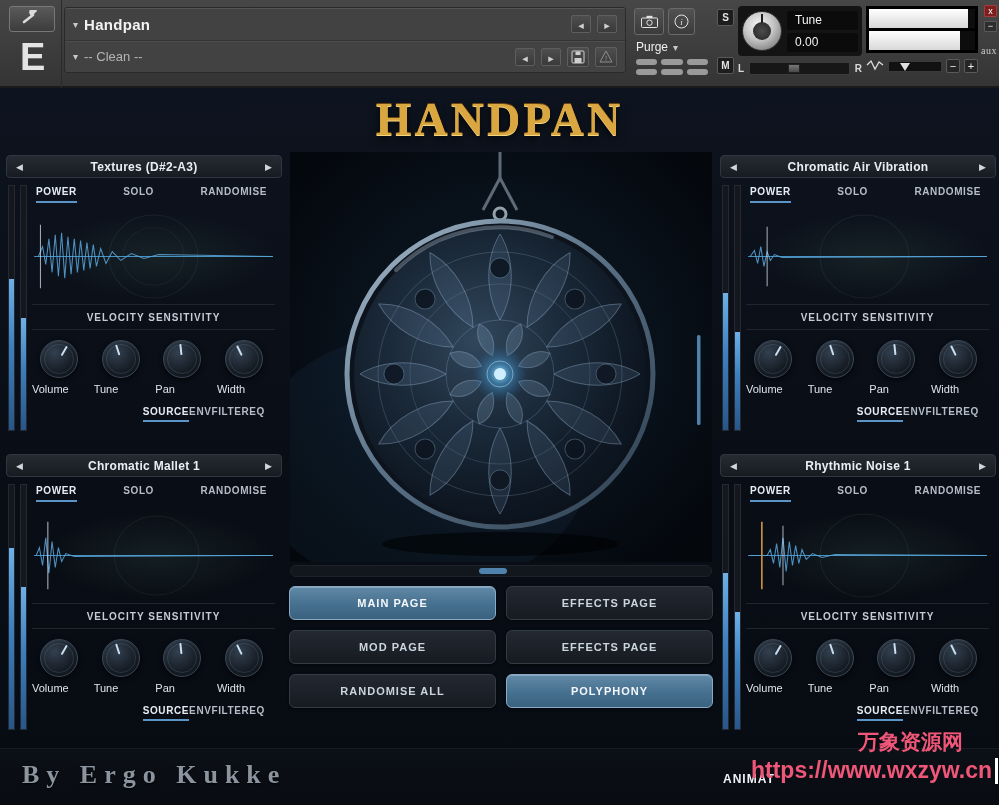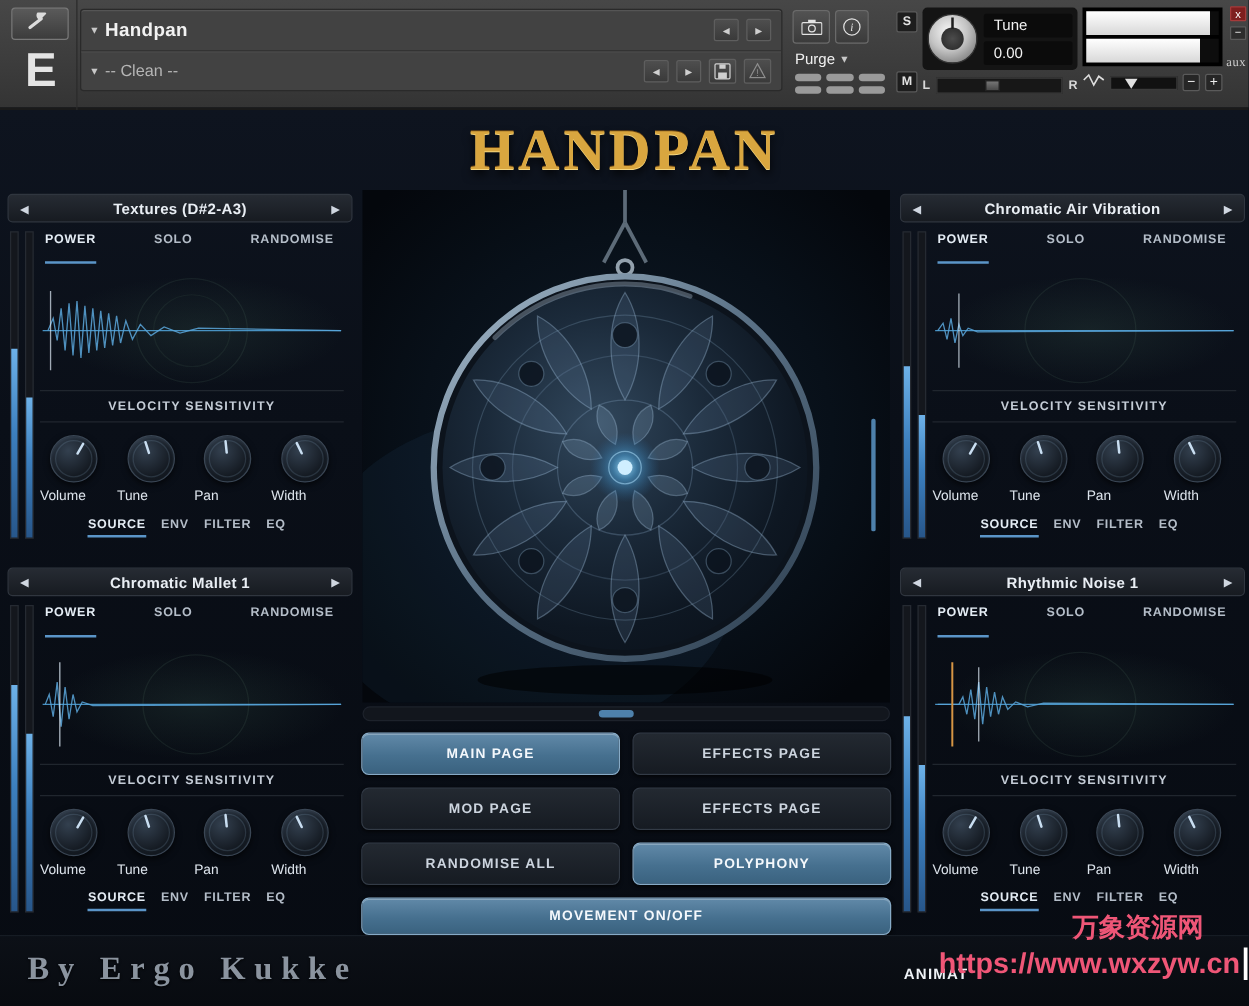--- a/index.html
+++ b/index.html
@@ -149,21 +149,21 @@
   }
   .ph-arrow { color:#cfd6e0; font-size:9px; }
   .ph-title { flex:1; text-align:center; color:#e9eef4; font-size:12px; font-weight:bold; letter-spacing:0.3px; }
   .panel-body { display:flex; margin-top:7px; }
   .meter-col { width:32px; display:flex; gap:5px; padding-left:8px; flex:0 0 32px; }
   .vmeter { width:7px; height:246px; background:#14171d; border:1px solid #252a32; position:relative; }
   .vmeter .fill { position:absolute; bottom:0; left:0; right:0;
     background:linear-gradient(180deg,#6db1e8 0%,#3c7fbe 45%,#27568a 100%); }
   .panel-main { flex:1; padding-right:8px; }
   .chan-btn-row { display:flex; justify-content:space-between; padding:1px 10px 0 4px; }
-  .chan-btn { font-size:10px; font-weight:bold; letter-spacing:0.6px; color:#b4bdc8; padding-bottom:12px; }
+  .chan-btn { font-size:10px; font-weight:bold; letter-spacing:0.6px; color:#b4bdc8; padding-bottom:4px; }
   .chan-btn.on { color:#e4ecf4; border-bottom:2px solid #5b95c8; }
   .waveform {
     height:96px; margin:6px 2px 0 0; position:relative;
     background:radial-gradient(ellipse at 52% 50%, rgba(66,104,88,0.20), rgba(10,14,20,0) 65%);
     border-bottom:1px solid #20262e;
   }
   .waveform svg { width:100%; height:100%; display:block; }
   .vel-label {
     text-align:center; font-size:10px; font-weight:bold; letter-spacing:1px; color:#c4ccd6;
     padding:7px 0 6px; border-bottom:1px solid #20262e; margin-right:2px;
@@ -178,21 +178,21 @@
   }
   .knob::before { content:""; position:absolute; inset:3px; border-radius:50%;
     border:1px solid rgba(140,170,200,0.18); }
   .knob::after { content:""; position:absolute; left:50%; top:3px; width:2px; height:11px;
     margin-left:-1px; background:#c9def1; border-radius:1px; transform-origin:50% 16px; }
   .knob-unit:nth-child(1) .knob::after { transform:rotate(30deg); }
   .knob-unit:nth-child(2) .knob::after { transform:rotate(-18deg); }
   .knob-unit:nth-child(3) .knob::after { transform:rotate(-6deg); }
   .knob-unit:nth-child(4) .knob::after { transform:rotate(-26deg); }
   .knob-label { font-size:11px; color:#dde4ec; margin-top:5px; }
-  .tab-row { display:flex; justify-content:center; padding:11px 12px 0 2px;gap:12px; }
+  .tab-row { display:flex; justify-content:flex-end; padding:11px 12px 0 2px; }
   .tab { font-size:10px; font-weight:bold; letter-spacing:0.6px; color:#b4bdc8; padding-bottom:3px; }
   .tab.on { color:#e4ecf4; border-bottom:2px solid #5b95c8; }
 
   
   #center-image {
     position:absolute; left:290px; top:152px; width:422px; height:410px;
     background:#05080f;
   }
   #center-scroll {
     position:absolute; left:290px; top:565px; width:422px; height:12px;
@@ -687,21 +687,20 @@
   </div>
 </div>
 
 <div id="page-buttons">
   <div class="pbtn active">MAIN PAGE</div>
   <div class="pbtn">EFFECTS PAGE</div>
   <div class="pbtn">MOD PAGE</div>
   <div class="pbtn">EFFECTS PAGE</div>
   <div class="pbtn">RANDOMISE ALL</div>
   <div class="pbtn active">POLYPHONY</div>
-  <div class="pbtn movement active">MOVEMENT ON/OFF</div>
 </div>
 
 <div id="footer"></div>
 <div id="credit">By Ergo Kukke</div>
 <div id="animat">ANIMAT</div>
 
 <div id="wm-site">万象资源网</div>
 <div id="wm-url">
   <span>https://www.wxzyw.cn</span>
   <span class="wm-cursor"></span>

